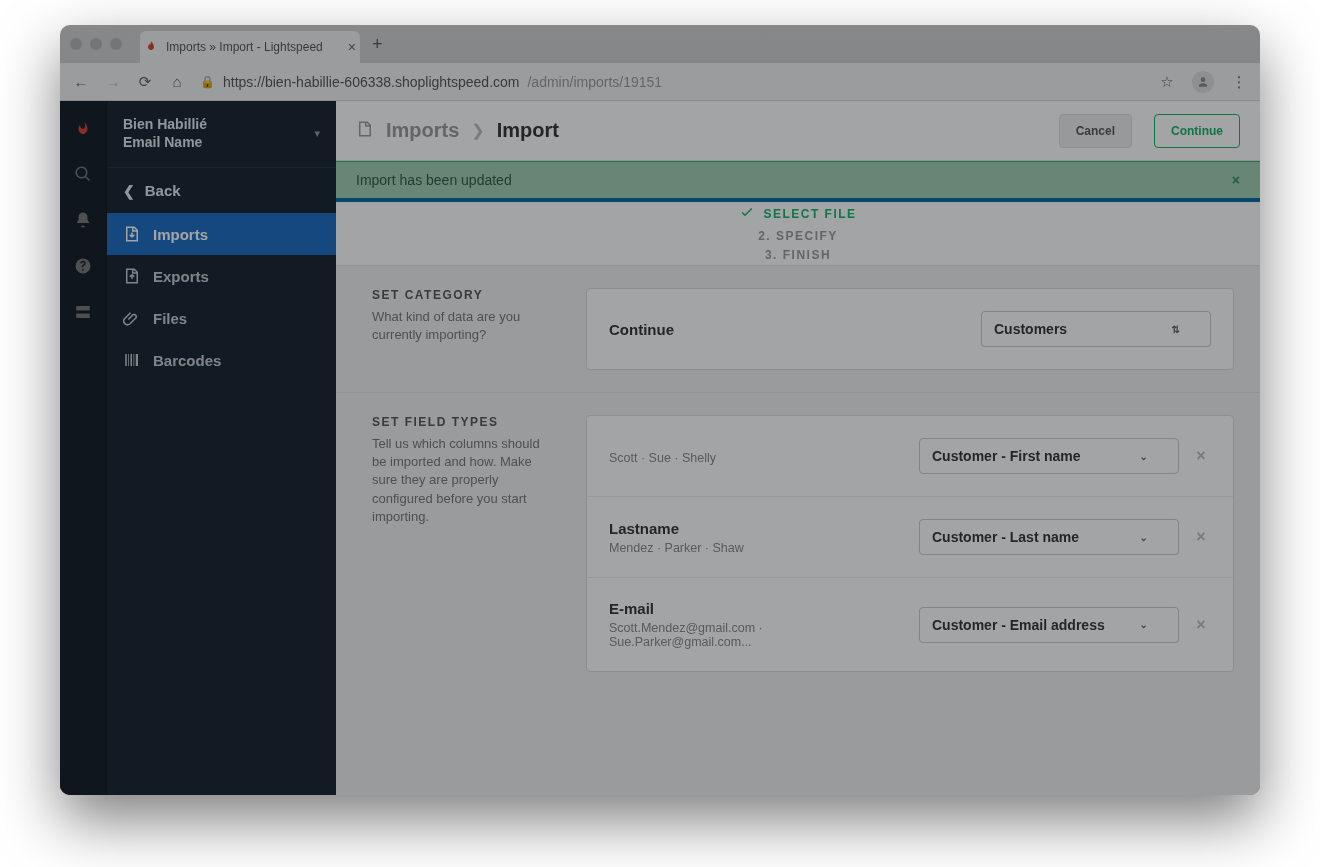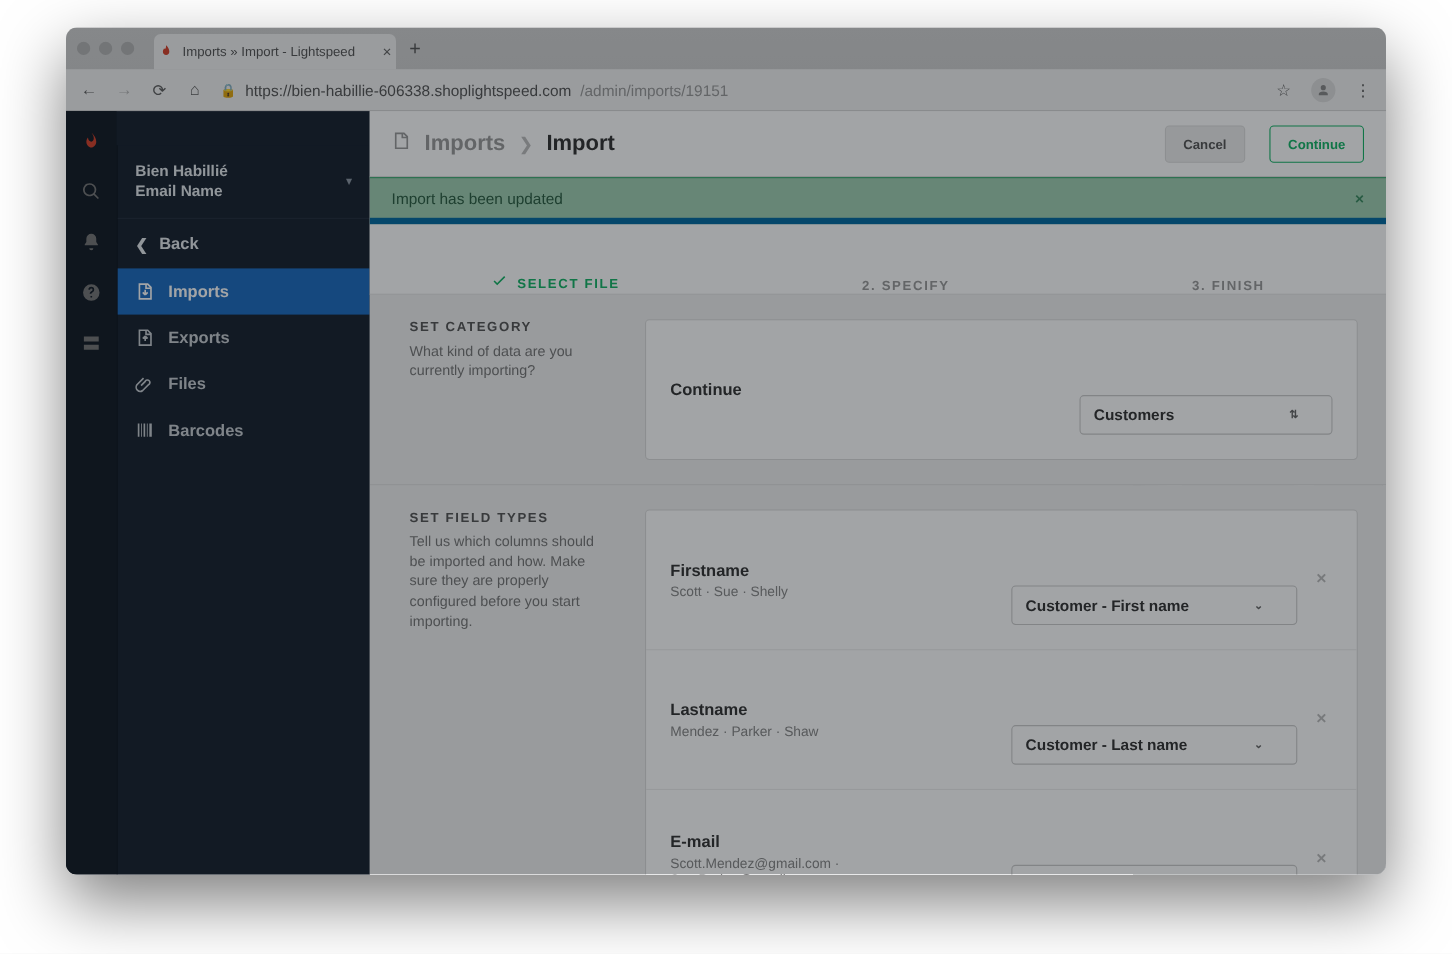--- a/index.html
+++ b/index.html
@@ -66,21 +66,20 @@
 }
 .iconrail .logo { color:#c83a2e; }
 .iconrail .rail-item { width:18px; height:18px; display:flex; align-items:center; justify-content:center; }
 .iconrail svg { width:18px; height:18px; fill: currentColor; }
 .iconrail .logo svg { width:22px; height:22px; }
 
 .sidebar {
   width: 230px; background:#17212e; color:#c7ccd1;
   display:flex; flex-direction:column;
   border-left:1px solid #0e141d;
-  margin-top:31px;
 }
 .sidebar-header {
   padding: 14px 16px 16px 16px;
   display:flex; align-items:center; justify-content:space-between;
   border-bottom:1px solid #242e3c;
 }
 .sidebar-header .titles { font-size:14px; font-weight:600; line-height:1.3; color:#e4e8ec;}
 .sidebar-header .caret { color:#8d97a3; font-size:11px; }
 .back-row {
   padding: 14px 16px; display:flex; align-items:center; gap:10px;
@@ -110,31 +109,31 @@
   border-radius:4px; padding: 9px 16px; font-size:12px; font-weight:600;
   cursor:pointer; border:1px solid transparent;
 }
 .btn-secondary { background:#eee; color:#555; border:1px solid #ddd; }
 .btn-primary { background:#fff; color:#15b467; border:1px solid #15b467; }
 
 .alert {
   background:#8fc9a4; background:#9ed2b1;
   background: #a0cfb2;
   border-top:1px solid #3aa971;
-  border-bottom:6px solid #0369a1;
+  border-bottom:4px solid #0369a1;
   color:#2b5c41;
   padding: 10px 20px; font-size:14px;
   display:flex; align-items:center; justify-content:space-between;
 }
 .alert .close-x { cursor:pointer; font-weight:700; color:#3b8a60;}
 
 .steps {
   background:#fff; border-bottom:1px solid #e3e3e3;
-  display:flex; align-items:flex-end; justify-content:space-around;
-  height:64px; font-size:12px; font-weight:700; letter-spacing:1.5px;
+  display:flex; align-items:center; justify-content:space-around;
+  height:64px; font-size:12px; font-weight:700; letter-spacing:1.5px;flex-direction:column;
 }
 .step { color:#9a9a9a; display:flex; align-items:center; gap:8px; text-transform:uppercase;}
 .step.active { color:#15b467; }
 .step .check svg { width:16px; height:16px; fill:#15b467; }
 
 .content { flex:1; overflow:auto; }
 .section {
   display:flex; border-bottom:1px solid #e0e0e0; background:#f0f0f0;
 }
 .section-left {
@@ -155,21 +154,21 @@
   border-bottom:1px solid #eee;
 }
 .card-row:last-child { border-bottom:none; }
 .card-row .label { flex:1; font-size:15px; font-weight:700; color:#333;}
 .card-row .sub { font-size:12.5px; color:#888; font-weight:400; margin-top:4px;}
 .card-row .field-col { flex:1; }
 .select {
   border:1px solid #ccc; border-radius:4px; background:#fff;
   font-size:14px; color:#333; padding:9px 30px 9px 12px;
   width:260px; position:relative; font-weight:600;
-  display:flex; align-items:center; justify-content:space-between;margin-top:46px;
+  display:flex; align-items:center; justify-content:space-between;
 }
 .select .arr { font-size:10px; color:#666; margin-left:auto;}
 .remove-x { color:#bbb; font-size:16px; font-weight:700; cursor:pointer; width:20px; text-align:center;}
 .cat-row .select { font-weight:700; }
 
 .overlay {
   position:absolute; inset:0;
   background: rgba(10, 15, 22, 0.38);
   pointer-events:none;
 }
@@ -343,21 +342,20 @@
         <div class="section" style="border-bottom:none">
           <div class="section-left">
             <h4>SET FIELD TYPES</h4>
             <p>Tell us which columns should be imported and how. Make sure they are properly configured before you start importing.</p>
           </div>
           <div class="section-right">
             <div class="card">
 
               <div class="card-row">
                 <div class="field-col">
-                  <div class="label">Firstname</div>
                   <div class="sub">Scott · Sue · Shelly</div>
                 </div>
                 <div class="select">
                   <span>Customer - First name</span>
                   <span class="arr">⌄</span>
                 </div>
                 <span class="remove-x">×</span>
               </div>
 
               <div class="card-row">

